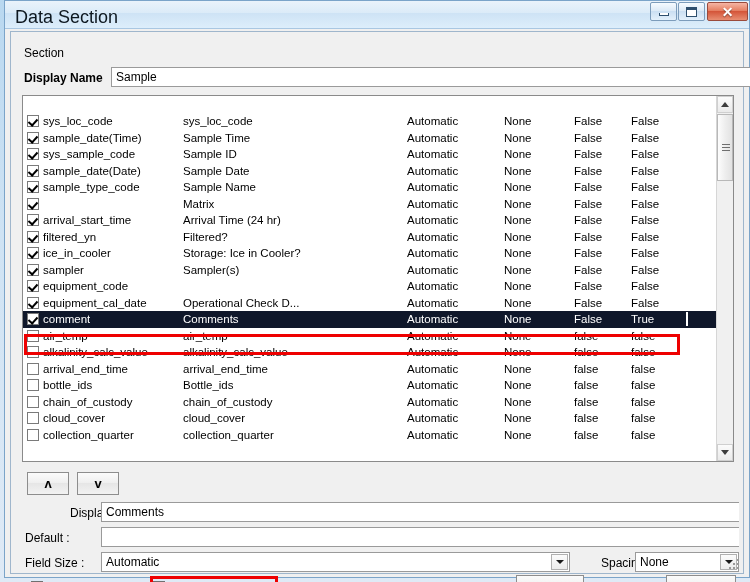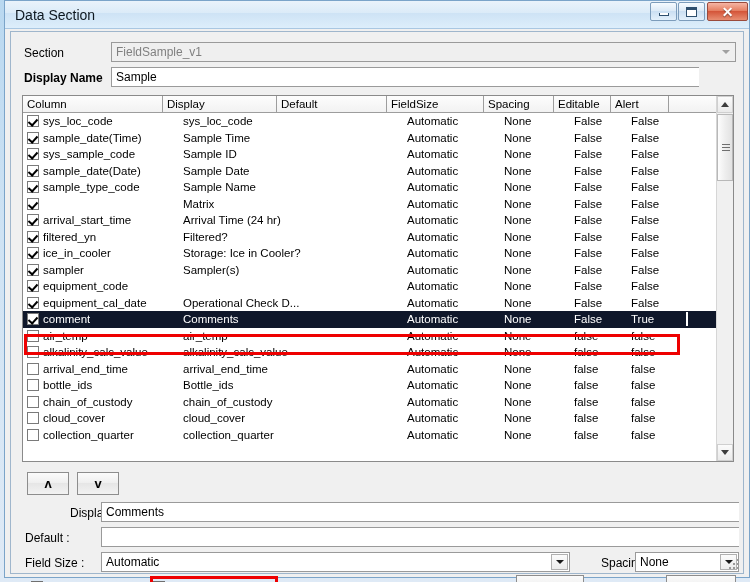--- a/index.html
+++ b/index.html
@@ -34,21 +34,21 @@
     left: 0; top: 0;
     width: 100%; height: 28px;
     background: linear-gradient(to bottom,
         #eaf3fb 0%, #dbebf8 45%, #cee3f5 46%, #ddeefb 100%);
     border-bottom: 1px solid #a9c7e2;
     box-sizing: border-box;
   }
   #titlebar-text {
     position: absolute;
     left: 10px; top: 6px;
-    font-size: 14px;
+    font-size: 18px;
     color: #0d171f;
   }
 
   .win-btn {
     position: absolute;
     top: 1px;
     width: 27px; height: 19px;
     border: 1px solid #7c9cbb;
     border-radius: 2px;
     background: linear-gradient(to bottom, #f6fbff 0%, #dbe9f6 48%, #cbdff2 50%, #e3f0fb 100%);
@@ -135,21 +135,21 @@
     width: 0; height: 0;
     border-left: 4px solid transparent;
     border-right: 4px solid transparent;
     border-top: 4px solid #a0a0a0;
   }
   .tri-down.dark { border-top-color: #1a1a1a; }
 
   #displayname-input {
     position: absolute;
     left: 100px; top: 35px;
-    width: 588px; height: 20px;
+    width: 640px; height: 20px;
     background: #ffffff;
     border: 1px solid #9a9a9a;
     border-right: none;
     box-sizing: border-box;
   }
   #displayname-input .val {
     position: absolute;
     left: 4px; top: 2px;
     font-size: 12px;
     color: #000;
@@ -441,44 +441,28 @@
     <div class="win-btn" id="btn-close">
       <span class="winglyph">
         <span class="close-mark">✕</span>
       </span>
     </div>
   </div>
 
   <div id="client">
 
     <span class="form-label" id="lbl-section">Section</span>
-    <div id="section-combo">
-      <span class="val">FieldSample_v1</span>
-      <span class="arrowbox">
-          <span class="tri-down"></span>
-        </span>
-    </div>
 
     <span class="form-label" id="lbl-display-name">Display Name</span>
     <div id="displayname-input">
       <span class="val">Sample</span>
     </div>
 
     <div id="grid">
 
-      <div id="grid-header">
-        <div class="hcell" style="left:0px;width:140px;">Column</div>
-        <div class="hcell" style="left:140px;width:114px;">Display</div>
-        <div class="hcell" style="left:254px;width:110px;">Default</div>
-        <div class="hcell" style="left:364px;width:97px;">FieldSize</div>
-        <div class="hcell" style="left:461px;width:70px;">Spacing</div>
-        <div class="hcell" style="left:531px;width:57px;">Editable</div>
-        <div class="hcell" style="left:588px;width:58px;">Alert</div>
-        <div class="hcell" style="left:646px;width:49px;"></div>
-      </div>
 
       <div id="grid-body">
           <div class="row">
             <span class="cb checked"></span>
             <span class="cell c-col">sys_loc_code</span>
             <span class="cell c-disp">sys_loc_code</span>
             <span class="cell c-def"></span>
             <span class="cell c-size">Automatic</span>
             <span class="cell c-spac">None</span>
             <span class="cell c-edit">False</span>

